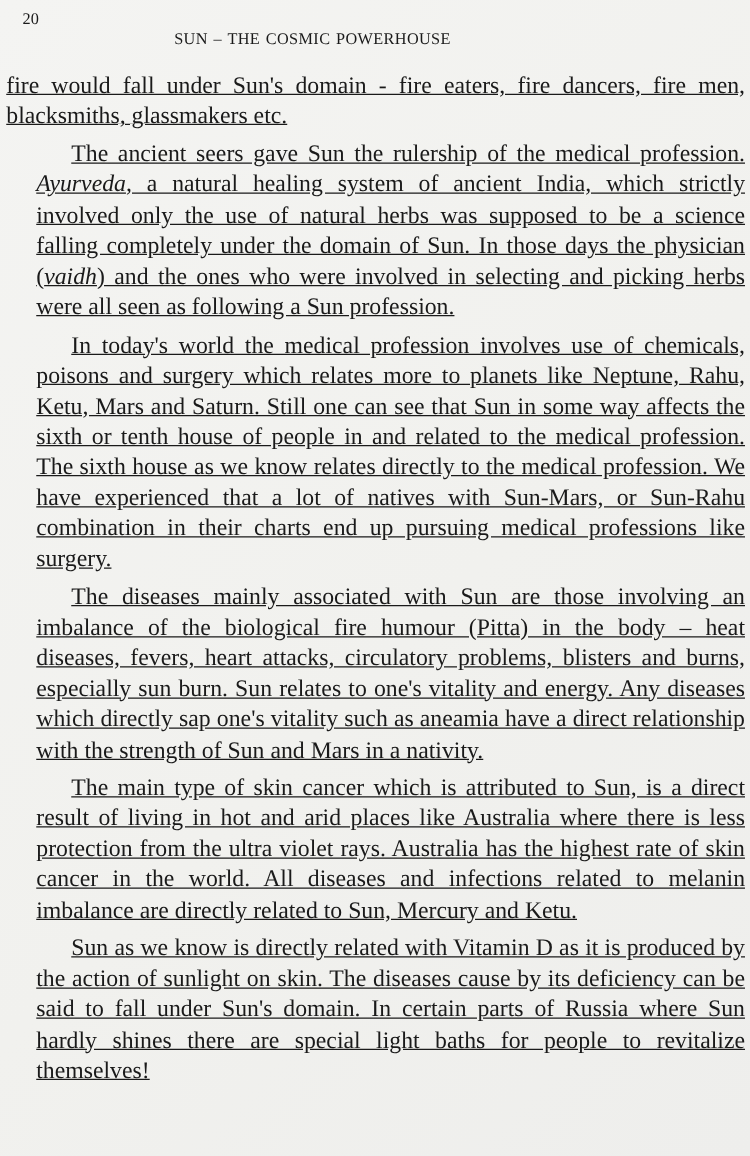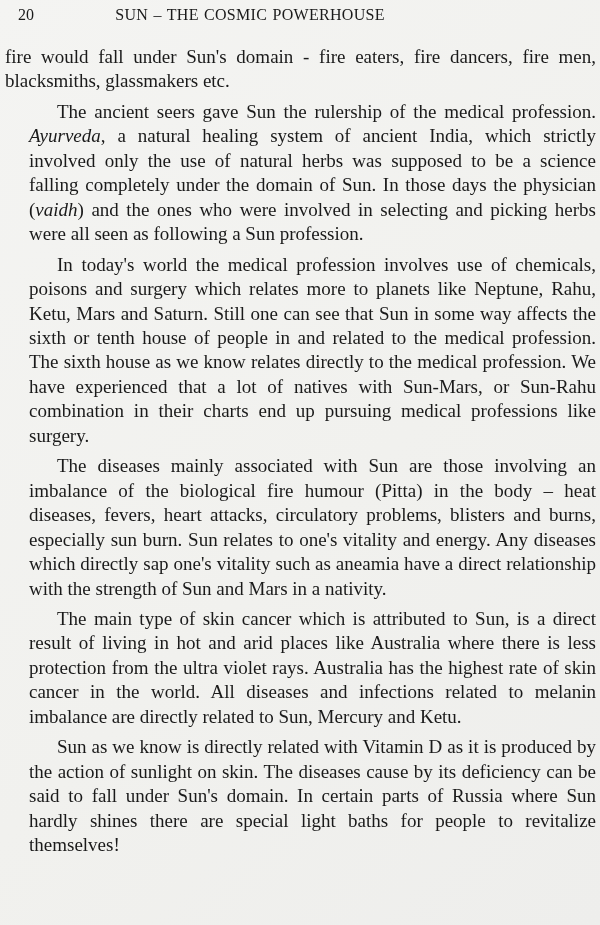--- a/index.html
+++ b/index.html
@@ -13,40 +13,41 @@
     height: 925px;
     margin: 0 auto;
     background: linear-gradient(135deg, #f4f4f2 0%, #f1f1ee 55%, #eeeeec 100%);
     overflow: hidden;
     font-family: "Liberation Serif", serif;
     color: #1a1a1a;
   }
   .running-head {
     position: relative;
     height: 24px;
-    padding-top: 10px;
-    font-size: 16px;
+    padding-top: 22px;
+    font-size: 13px;
     line-height: 20px;
   }
   .pagenum {
     position: absolute;
     left: 18px;
     top: 5px;
   }
   .title {
     position: absolute;
     left: 250px;
-    top: 5px;
+    top: 21px;
     transform: translateX(-50%);
     white-space: nowrap;
     letter-spacing: 0.3px;
     word-spacing: 1px;
   }
   .body-text {
     padding: 11px 4px 0 5px;
+    text-decoration: underline;
   }
   .para {
     margin: 0 0 6px 0;
     text-align: justify;
     font-size: 19px;
     line-height: 24.45px;
   }
   .para.indent {
     text-indent: 28px;
     margin-left: 24px;

